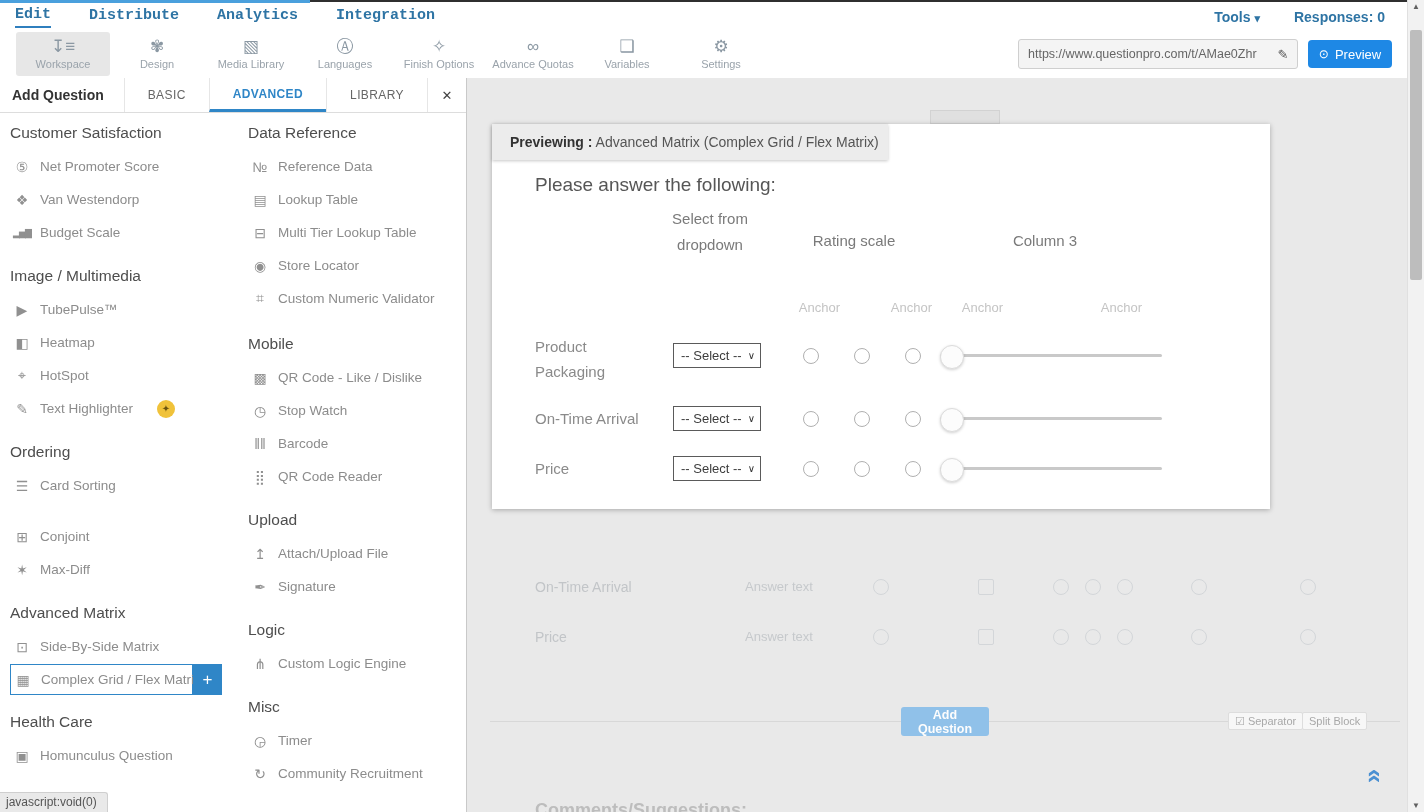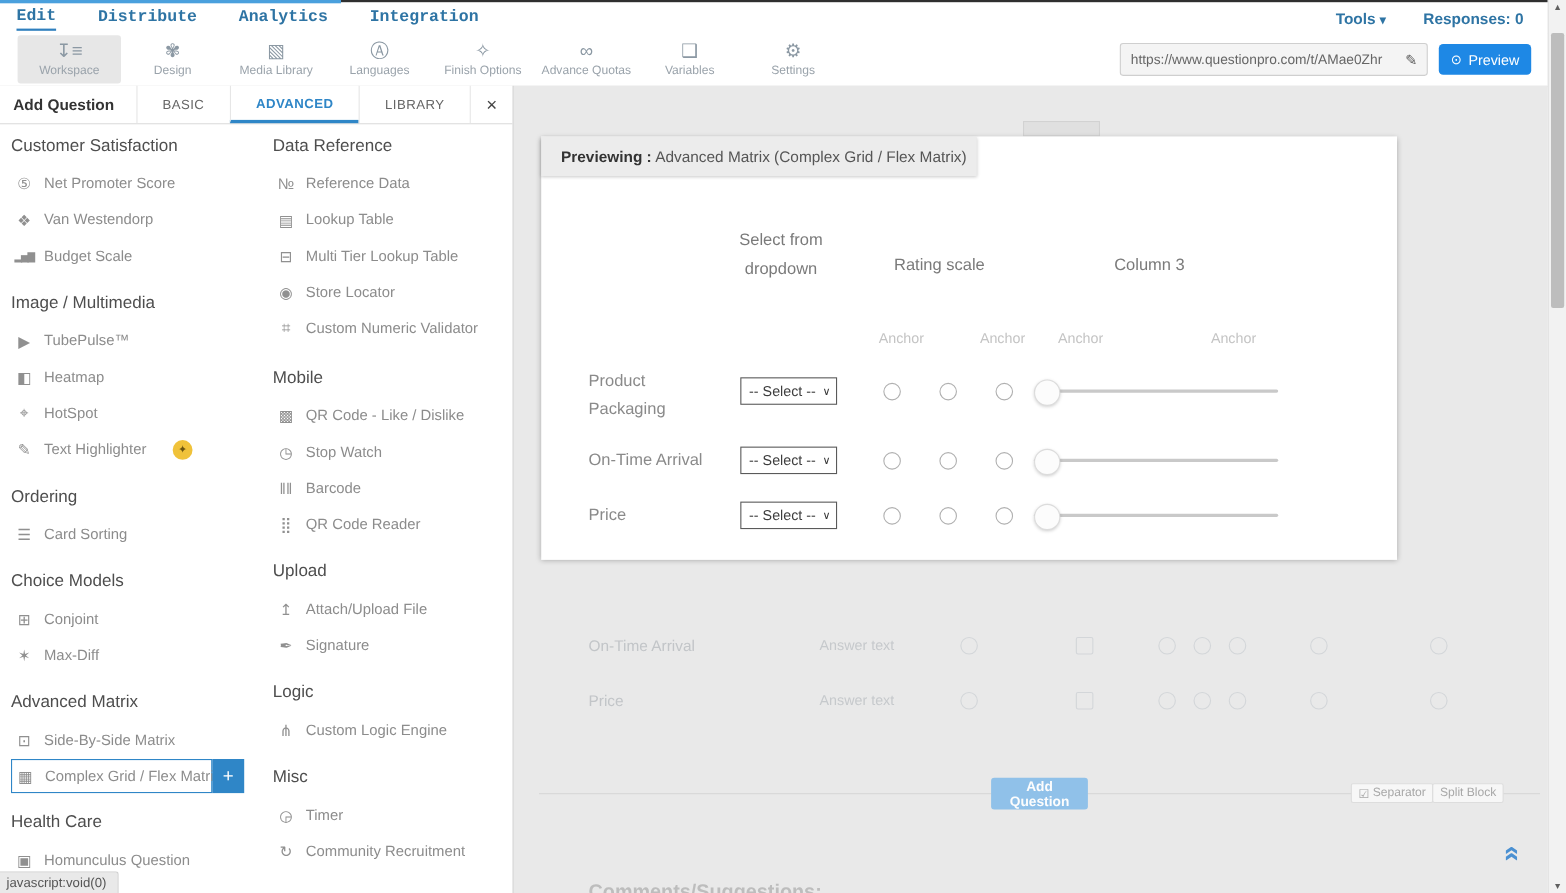--- a/index.html
+++ b/index.html
@@ -213,21 +213,20 @@
       </div>
     </div>
     <div class="sec">
       <div class="sec-title">Ordering</div>
       <div class="item">
         <span class="ic">☰</span>
         <span class="lb">Card Sorting</span>
       </div>
     </div>
     <div class="sec">
-      <div class="sec-title">Choice Models</div>
       <div class="item">
         <span class="ic">⊞</span>
         <span class="lb">Conjoint</span>
       </div>
       <div class="item">
         <span class="ic">✶</span>
         <span class="lb">Max-Diff</span>
       </div>
     </div>
     <div class="sec">
@@ -363,20 +362,21 @@
   <div class="mini-btn split-btn">
     <span>Split Block</span>
   </div>
   <div class="comments">Comments/Suggestions:</div>
   <div class="scroll-top">
     <span class="glyph">»</span>
   </div>
 
   <div class="modal">
     <div class="chip"><b>Previewing :</b><span> Advanced Matrix (Complex Grid / Flex Matrix)</span></div>
+    <div class="q-title">Please answer the following:</div>
 
     <div class="colhead ch1">Select from dropdown</div>
     <div class="colhead ch2">Rating scale</div>
     <div class="colhead ch3">Column 3</div>
 
     <div class="anchor an1">Anchor</div>
     <div class="anchor an2">Anchor</div>
     <div class="anchor an3">Anchor</div>
     <div class="anchor an4">Anchor</div>
 

